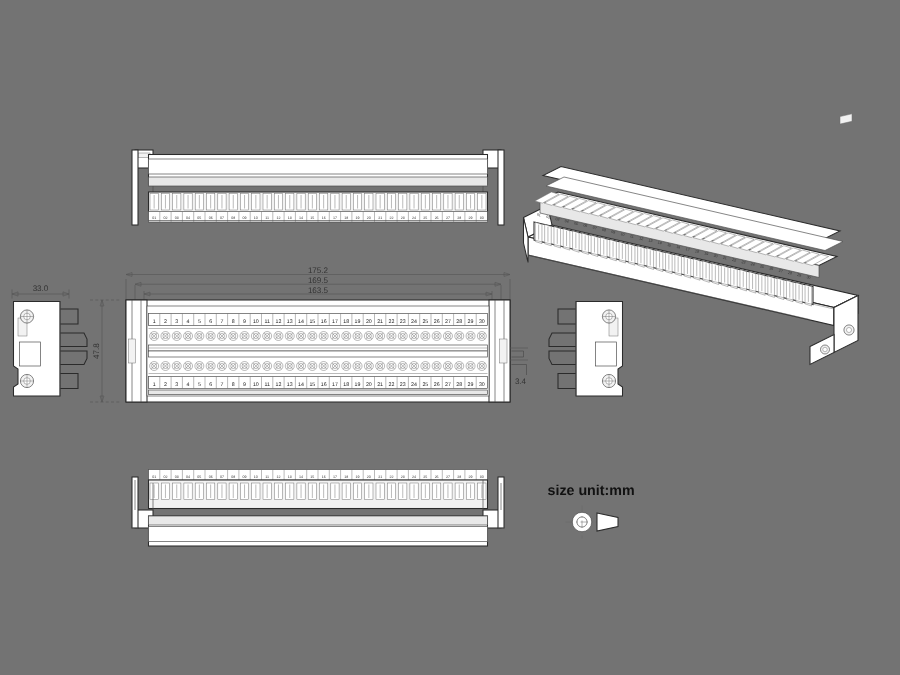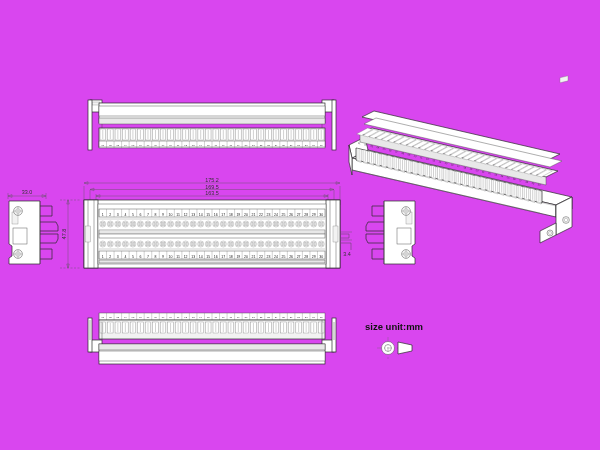--- a/index.html
+++ b/index.html
@@ -2,21 +2,21 @@
 <html><head>
 <meta charset="utf-8">
 <title>Terminal Block Technical Drawing</title>
 <style>
   html,body{margin:0;padding:0;background:#ffffff;}
   body{
     width:600px;height:450px;overflow:hidden;position:relative;
     font-family:"Liberation Sans", sans-serif;
     color:#1a1a1a;
   }
-  #sheet{position:absolute;inset:0;width:600px;height:450px;background:#d946ef;}
+  #sheet{position:absolute;inset:0;width:600px;height:450px;background:#737373;}
   svg{display:block;}
   .ln{stroke:#2b2b2b;fill:none;stroke-width:.7;}
   .ln-thin{stroke:#4a4a4a;fill:none;stroke-width:.45;}
   .ln-hair{stroke:#6e6e6e;fill:none;stroke-width:.32;}
   .ln-dim{stroke:#555;fill:none;stroke-width:.4;}
   .ln-ctr{stroke:#6a6a6a;fill:none;stroke-width:.35;stroke-dasharray:5 2 1 2;}
   .fillw{fill:#ffffff;}
   .fillg{fill:#f2f2f2;}
   .fillgg{fill:#e8e8e8;}
   .dimtxt{font-family:"Liberation Sans",sans-serif;font-size:5.4px;fill:#333;}

